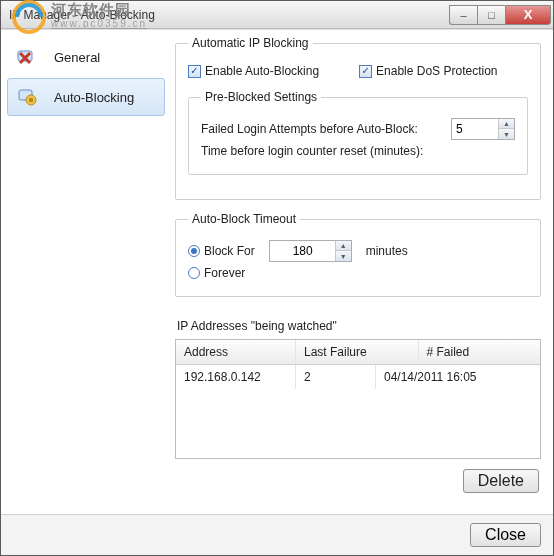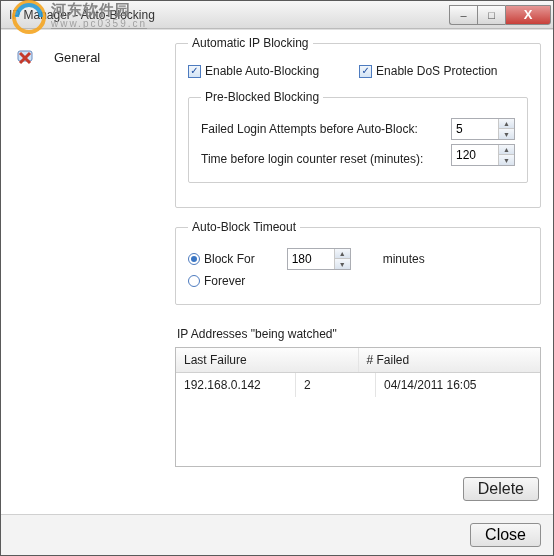--- a/index.html
+++ b/index.html
@@ -26,21 +26,21 @@
   .sidebar { width: 170px; background:#fff; padding:6px 2px; }
   .nav { display:flex; align-items:center; gap:16px; padding:7px 8px; margin:2px 4px; font-size:13px; color:#222; border:1px solid transparent; border-radius:3px;}
   .nav.selected { background:linear-gradient(to bottom,#e9f2fb,#d5e6f7); border:1px solid #a9c7e8;}
   .nav .icn { width:22px; height:22px; display:flex; align-items:center; justify-content:center;}
 
   .content { flex:1; padding:6px 12px 10px 4px; font-size:12px; color:#222; display:flex; flex-direction:column;}
 
   fieldset { border:1px solid #cfcfcf; border-radius:2px; margin:0 0 12px 0; padding:10px 12px 12px 12px; }
   legend { font-size:12px; padding:0 4px; color:#222;}
 
-  .row { display:flex; align-items:center; gap:20px; margin:4px 0;}
+  .row { display:flex; align-items:center; gap:2px; margin:4px 0;}
   .row label { font-size:12px;}
 
   .chk { display:flex; align-items:center; gap:4px; font-size:12px;}
   .chkbox { width:13px; height:13px; border:1px solid #4d7bbf; background:linear-gradient(to bottom,#f1f6fb,#d4e4f5); display:flex; align-items:center; justify-content:center; color:#1c4da0; font-size:10px; line-height:10px;}
 
   .radio { width:12px; height:12px; border:1px solid #4d7bbf; border-radius:50%; background:#fff; display:flex; align-items:center; justify-content:center;}
   .radio .dot { width:6px; height:6px; border-radius:50%; background:#3a76c4;}
 
   .spin { display:flex; align-items:center; border:1px solid #abadb3; height:22px; background:#fff;}
   .spin .val { width:46px; padding:0 4px; font-size:12px; border:none; outline:none; text-align:left;}
@@ -94,93 +94,97 @@
       <div class="nav">
         <span class="icn">
           <svg width="22" height="22" viewBox="0 0 22 22">
             <rect x="2" y="5" width="14" height="10" rx="2" fill="#cfe3f7" stroke="#6a8bbf"></rect>
             <line x1="4" y1="17" x2="14" y2="7" stroke="#c53a2c" stroke-width="3"></line>
             <line x1="4" y1="7" x2="14" y2="17" stroke="#c53a2c" stroke-width="3"></line>
           </svg>
         </span>
         <span>General</span>
       </div>
+      <div class="nav selected">
+        <span class="icn">
+          <svg width="22" height="22" viewBox="0 0 22 22">
+            <rect x="3" y="4" width="13" height="10" rx="2" fill="#d2e5f7" stroke="#6a8bbf"></rect>
+            <circle cx="15" cy="14" r="5" fill="#f3c44a" stroke="#b78a1f"></circle>
+            <rect x="13" y="12" width="4" height="4" fill="#b78a1f"></rect>
+          </svg>
+        </span>
+        <span>Auto-Blocking</span>
+      </div>
     </div>
 
     <div class="content">
 
       <fieldset>
         <legend>Automatic IP Blocking</legend>
 
         <div class="row" style="gap:40px; margin-bottom:12px;">
           <label class="chk">
             <span class="chkbox">✓</span>
             <span>Enable Auto-Blocking</span>
           </label>
           <label class="chk">
             <span class="chkbox">✓</span>
             <span>Enable DoS Protection</span>
           </label>
         </div>
 
         <fieldset>
-          <legend>Pre-Blocked Blocking</legend>
+          <legend>Pre-Blocked Settings</legend>
           <div class="row" style="justify-content:space-between;">
             <label>Failed Login Attempts before Auto-Block:</label>
             <div class="spin">
               <input class="val" value="5" style="">
               <div class="arrows">
                   <div class="ar">▲</div>
                   <div class="ar">▼</div>
                 </div>
             </div>
           </div>
           <div class="row" style="justify-content:space-between;align-items:flex-end;">
             <label>Time before login counter reset (minutes):</label>
-            <div class="spin">
-              <input class="val" value="120" style="">
-              <div class="arrows">
-                  <div class="ar">▲</div>
-                  <div class="ar">▼</div>
-                </div>
-            </div>
           </div>
         </fieldset>
       </fieldset>
 
       <fieldset>
         <legend>Auto-Block Timeout</legend>
         <div class="row">
           <label class="chk">
             <span class="radio">
                 <span class="dot"></span>
               </span>
             <span>Block For</span>
           </label>
-          <div class="spin" style="margin-left:12px;">
+          <div class="spin" style="margin-left:12px;padding-left:19px;">
             <input class="val" value="180" style="">
             <div class="arrows">
                 <div class="ar">▲</div>
                 <div class="ar">▼</div>
               </div>
           </div>
           <span style="margin-left:12px;">minutes</span>
         </div>
         <div class="row">
           <label class="chk">
             <span class="radio"></span>
             <span>Forever</span>
           </label>
         </div>
       </fieldset>
 
       <div class="section-label">IP Addresses "being watched"</div>
 
       <div class="table-wrap">
         <div class="thead">
+          <div class="th c1">Address</div>
           <div class="th c3">Last Failure</div>
           <div class="th c2"># Failed</div>
         </div>
         <div class="trow">
           <div class="td c1">192.168.0.142</div>
           <div class="td c2">2</div>
           <div class="td c3">04/14/2011  16:05</div>
         </div>
       </div>
 

